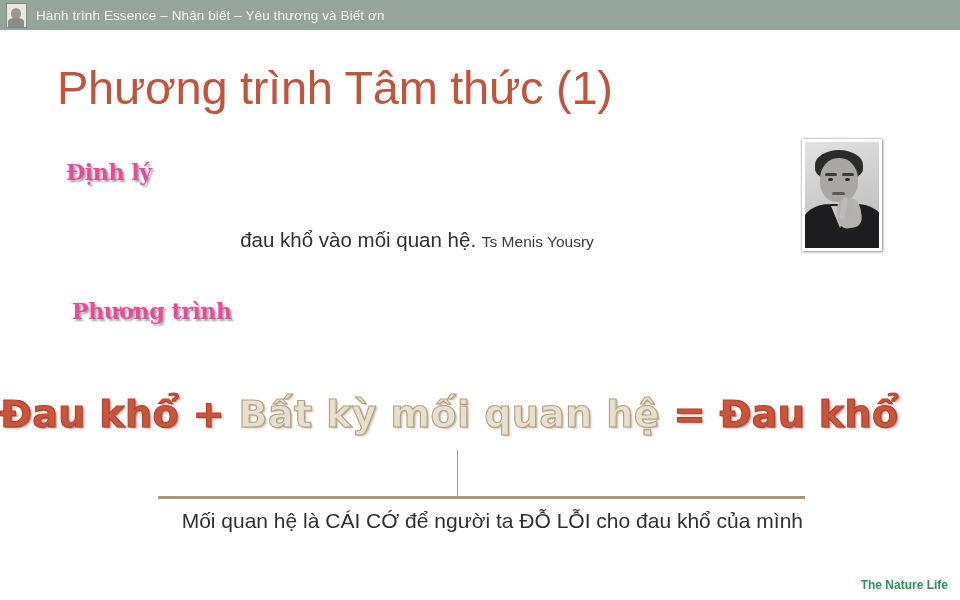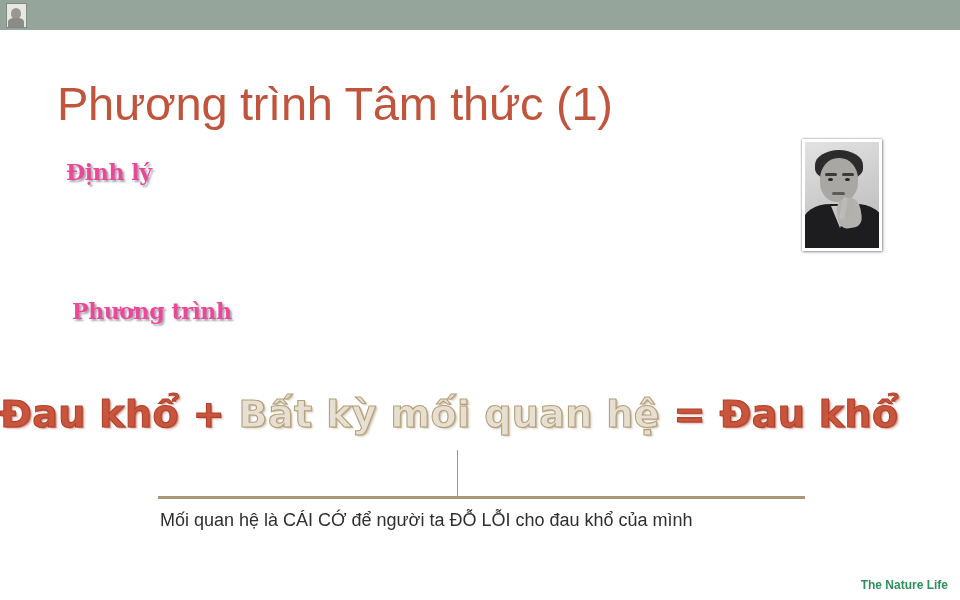--- a/index.html
+++ b/index.html
@@ -52,21 +52,21 @@
   #header-title {
     color: #f2f4f2;
     font-size: 13.5px;
     letter-spacing: 0.1px;
     white-space: nowrap;
   }
 
   
   #slide-title {
     position: absolute;
-    left: 57px; top: 76px;
+    left: 57px; top: 60px;
     font-size: 47px;
     color: #c0543c;
     white-space: nowrap;
     letter-spacing: -0.3px;
   }
 
   
   #portrait-frame {
     position: absolute;
     left: 802px; top: 139px;
@@ -237,22 +237,22 @@
     left: 158px; top: 496px;
     width: 647px; height: 3px;
     background: #a89878;
   }
 
   
   #caption {
     position: absolute;
     left: 160px; top: 505px;
     width: 643px;
-    text-align: left;
-    font-size: 18px;
+    text-align: right;
+    font-size: 21px;
     color: #2f2f2f;
     line-height: 31px;
   }
 
   
   #footer-brand {
     position: absolute;
     right: 12px; bottom: 8px;
     font-size: 12px;
     font-weight: bold;
@@ -261,20 +261,21 @@
   }
 </style>
 </head>
 <body>
 
 <div id="header-bar">
   <div id="header-thumb">
     <div class="tface"></div>
     <div class="tbody"></div>
   </div>
+  <div id="header-title">Hành trình Essence – Nhận biết – Yêu thương và Biết ơn</div>
 </div>
 
 <div id="slide-title">Phương trình Tâm thức (1)</div>
 
 <div id="portrait-frame">
   <div id="portrait-photo">
     <div class="bg"></div>
     <div class="hair"></div>
     <div class="head"></div>
     <div class="brow-l"></div>
@@ -286,20 +287,21 @@
     <div class="shirt"></div>
     <div class="hand"></div>
     <div class="finger"></div>
     <div class="finger2"></div>
   </div>
 </div>
 
 <div class="section-heading" id="heading-dinh-ly">Định lý</div>
 
 <div id="theorem-body">
+  <span id="theorem-line2"><span>đau khổ vào mối quan hệ.</span> <span id="theorem-source">Ts Menis Yousry</span></span>
 </div>
 
 <div class="section-heading" id="heading-phuong-trinh">Phương trình</div>
 
 <div id="equation"><span class="eq-red">Đau khổ</span> <span class="eq-red">+</span> <span class="eq-cream">Bất kỳ mối quan hệ</span> <span class="eq-red">=</span> <span class="eq-red">Đau khổ</span></div>
 
 <div id="connector-vertical"></div>
 <div id="connector-horizontal"></div>
 
 <div id="caption"><span>Mối quan hệ là CÁI CỚ để người ta ĐỖ LỖI cho đau khổ</span> <span>của mình</span></div>

